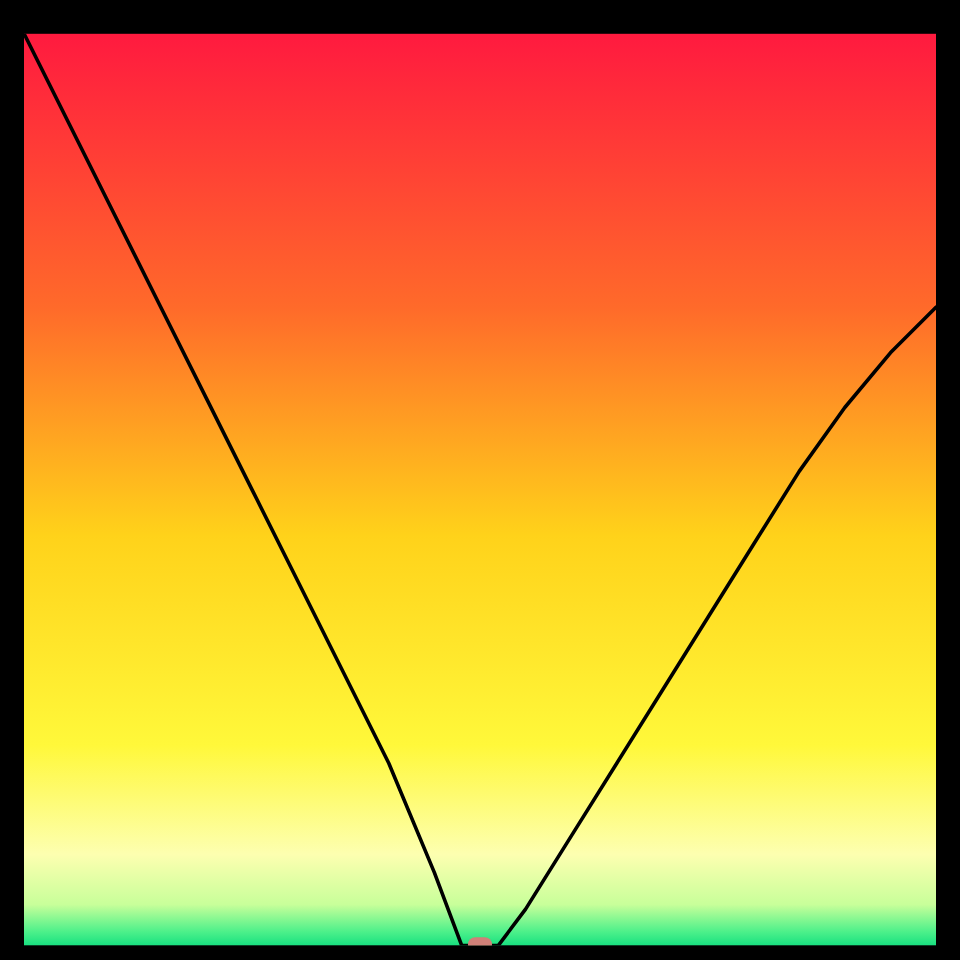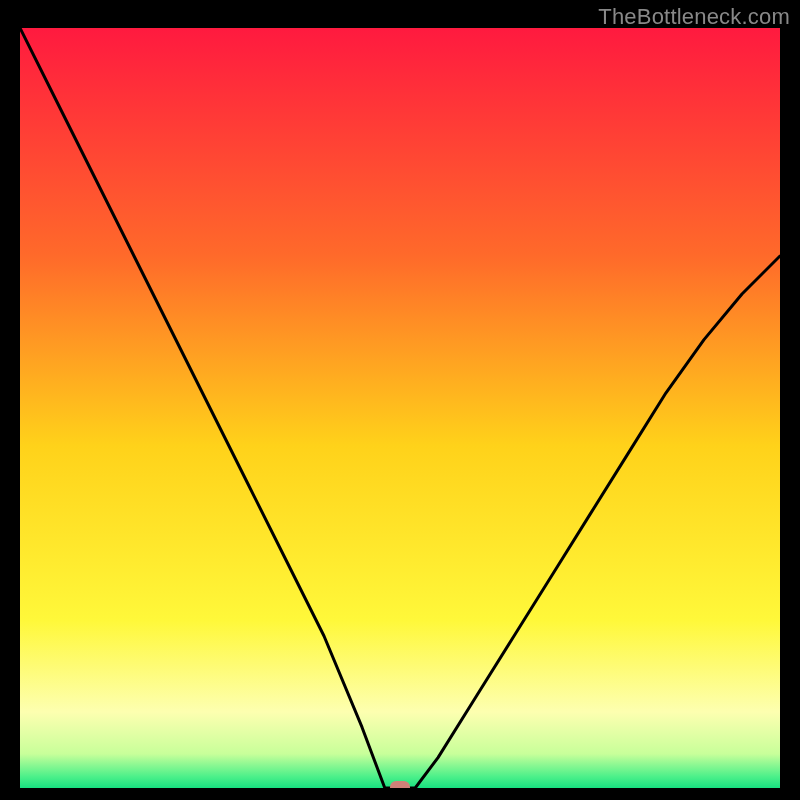--- a/index.html
+++ b/index.html
@@ -35,21 +35,20 @@
     height: 760px;
   }
   svg {
     display: block;
   }
 </style>
 </head>
 <body>
 
 <div class="frame">
-  <div class="watermark">TheBottleneck.com</div>
   <div class="plot-wrap">
     <svg id="chart-svg" width="760" height="760" viewBox="0 0 760 760">
         <defs>
           <linearGradient id="bg-grad" x1="0" y1="0" x2="0" y2="1">
             <stop offset="0%" stop-color="#ff1a3f"></stop>
             <stop offset="30%" stop-color="#ff6a2a"></stop>
             <stop offset="55.00000000000001%" stop-color="#ffd21a"></stop>
             <stop offset="78%" stop-color="#fff83a"></stop>
             <stop offset="90%" stop-color="#fdffb0"></stop>
             <stop offset="95.5%" stop-color="#c8ff9a"></stop>

